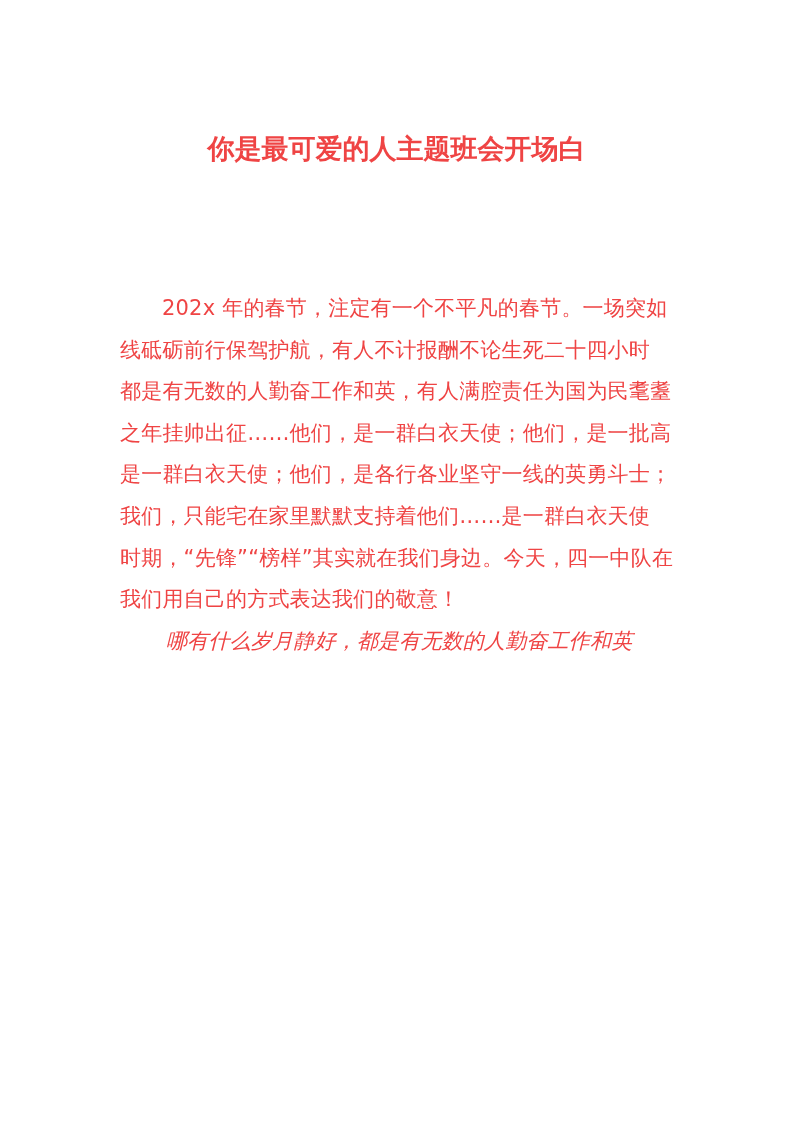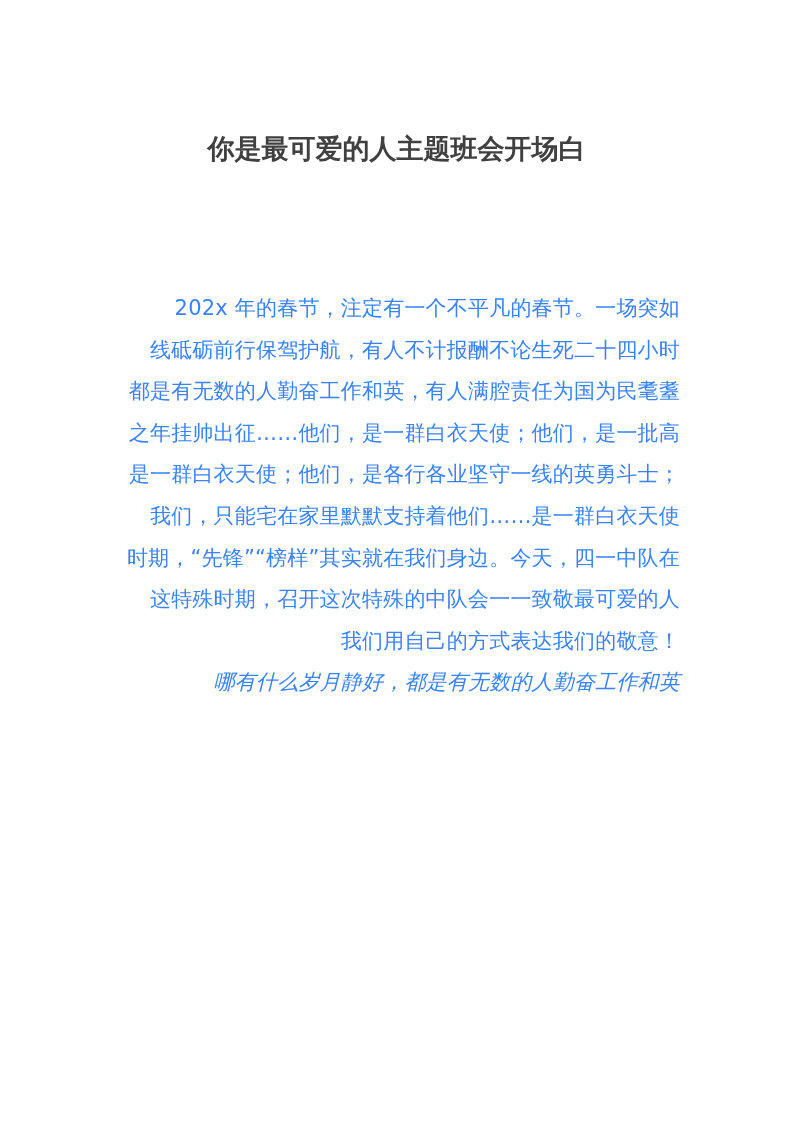--- a/index.html
+++ b/index.html
@@ -25,57 +25,55 @@
     .title {
       position: absolute;
       top: 131px;
       left: 0;
       width: 793px;
       text-align: center;
       font-size: 27px;
       font-weight: bold;
       letter-spacing: 0px;
       line-height: 36px;
-      color: #404040;
+      color: #ef4444;
       white-space: nowrap;
     }
     .body-text {
       position: absolute;
       left: 120px;
       top: 290px;
       width: 560px;
     }
     .line {
       display: block;
       height: 41.6px;
       line-height: 36px;
       font-size: 21px;
       white-space: nowrap;
-      color: #3b82f6;
+      color: #ef4444;
       letter-spacing: 0.2px;
-      text-align: right;
     }
     .indent { padding-left: 42px; }
     .indent-wide { padding-left: 46px; font-style: italic; }
   </style>
 </head>
 <body>
 
 <div class="page">
   <div class="title">你是最可爱的人主题班会开场白</div>
 
   <div class="body-text">
     <div>
       <span class="line indent">202x 年的春节，注定有一个不平凡的春节。一场突如</span>
       <span class="line">线砥砺前行保驾护航，有人不计报酬不论生死二十四小时</span>
       <span class="line">都是有无数的人勤奋工作和英，有人满腔责任为国为民耄耋</span>
       <span class="line">之年挂帅出征……他们，是一群白衣天使；他们，是一批高</span>
       <span class="line">是一群白衣天使；他们，是各行各业坚守一线的英勇斗士；</span>
       <span class="line">我们，只能宅在家里默默支持着他们……是一群白衣天使</span>
       <span class="line">时期，“先锋”“榜样”其实就在我们身边。今天，四一中队在</span>
-      <span class="line">这特殊时期，召开这次特殊的中队会一一致敬最可爱的人</span>
       <span class="line">我们用自己的方式表达我们的敬意！</span>
     </div>
     <div>
       <span class="line indent-wide">哪有什么岁月静好，都是有无数的人勤奋工作和英</span>
     </div>
   </div>
 </div>
 
 </body></html>

